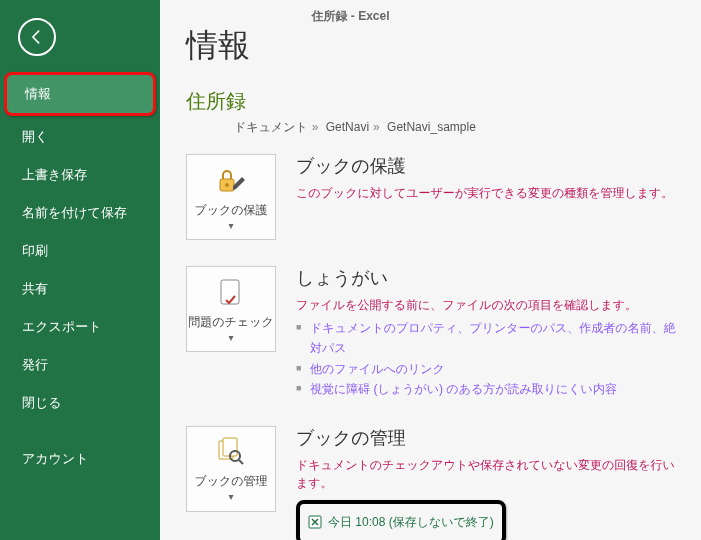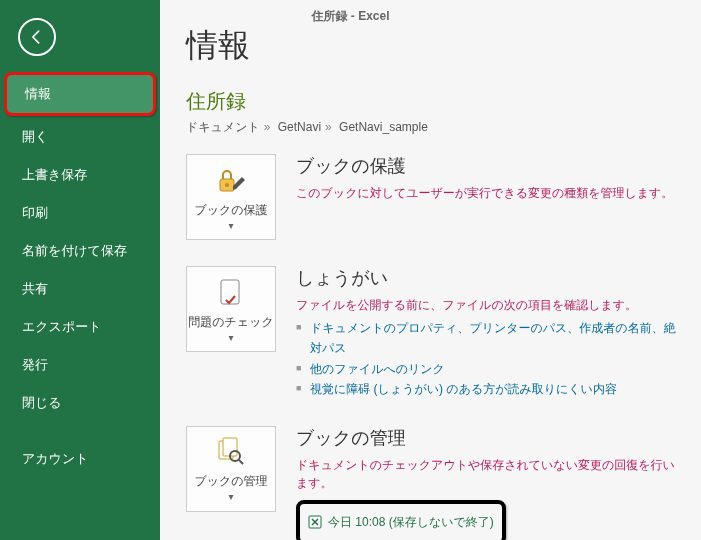--- a/index.html
+++ b/index.html
@@ -48,38 +48,38 @@
   box-shadow: 1px 1px 2px rgba(0,0,0,0.3);
 }
 .nav-item.highlight-red { margin: 0 4px 2px 4px; padding: 10px 18px; }
 .main {
   flex: 1;
   padding: 24px 20px 0 26px;
   overflow: hidden;
 }
 .page-title { font-size: 32px; color: #333; font-weight: 300; margin-bottom: 20px; }
 .doc-name { color: #4d7c0f; font-size: 20px; margin-bottom: 4px; }
-.breadcrumb { font-size: 12px; color: #555; margin-bottom: 18px; }
+.breadcrumb { font-size: 12px; color: #555; margin-bottom: 18px; margin-left: 48px; }
 .breadcrumb .sep { margin: 0 4px; color: #888; }
 .section { display: flex; margin-bottom: 26px; }
 .tile {
   width: 90px; height: 86px;
   border: 1px solid #ccc; background: #fdfdfd;
   display: flex; flex-direction: column; align-items: center; justify-content: center;
   font-size: 12px; text-align: center; color: #444;
   cursor: pointer;
   flex-shrink: 0;
 }
 .tile .icon-slot { height: 34px; display: flex; align-items: center; justify-content: center; margin-bottom: 4px; }
 .tile .drop { font-size: 10px; color: #666; margin-top: 1px; }
 .section-body { margin-left: 20px; flex: 1; }
 .section-body h3 { font-size: 18px; color: #333; margin-bottom: 6px; font-weight: 400; }
 .section-body p { font-size: 12px; color: #be185d; line-height: 1.5; margin-bottom: 4px; }
 .section-body ul { list-style: none; margin-top: 2px; }
-.section-body li { font-size: 12px; color: #0369a1; line-height: 1.7; padding-left: 14px; position: relative; }
+.section-body li { font-size: 12px; color: #8b5cf6; line-height: 1.7; padding-left: 14px; position: relative; }
 .section-body li::before { content: "■"; position: absolute; left: 0; color: #999; font-size: 9px; top: 2px; }
 .version-link {
   display: inline-flex; align-items: center;
   font-size: 12px; color: #217346;
   padding: 10px 8px; margin-top: 4px;
   border: 4px solid #000000; border-radius: 8px;
   box-shadow: 1px 1px 2px rgba(0,0,0,0.3);
   cursor: pointer;
 }
 .version-link .doc-glyph { margin-right: 6px; display: inline-flex; }
@@ -93,22 +93,22 @@
   <div class="sidebar">
     <div class="back-circle">
       <svg viewBox="0 0 24 24">
           <path d="M14 5l-7 7 7 7" stroke="#fff" stroke-width="2" fill="none" stroke-linecap="round" stroke-linejoin="round"></path>
         </svg>
     </div>
     <div class="nav">
       <div class="nav-item active highlight-red">情報</div>
       <div class="nav-item">開く</div>
       <div class="nav-item">上書き保存</div>
+      <div class="nav-item">名前を付けて保存</div>
       <div class="nav-item">印刷</div>
-      <div class="nav-item">名前を付けて保存</div>
       <div class="nav-item">共有</div>
       <div class="nav-item">エクスポート</div>
       <div class="nav-item">発行</div>
       <div class="nav-item">閉じる</div>
       <div class="nav-item" style="margin-top:18px">アカウント</div>
     </div>
   </div>
 
   <div class="main">
     <div class="page-title">情報</div>

